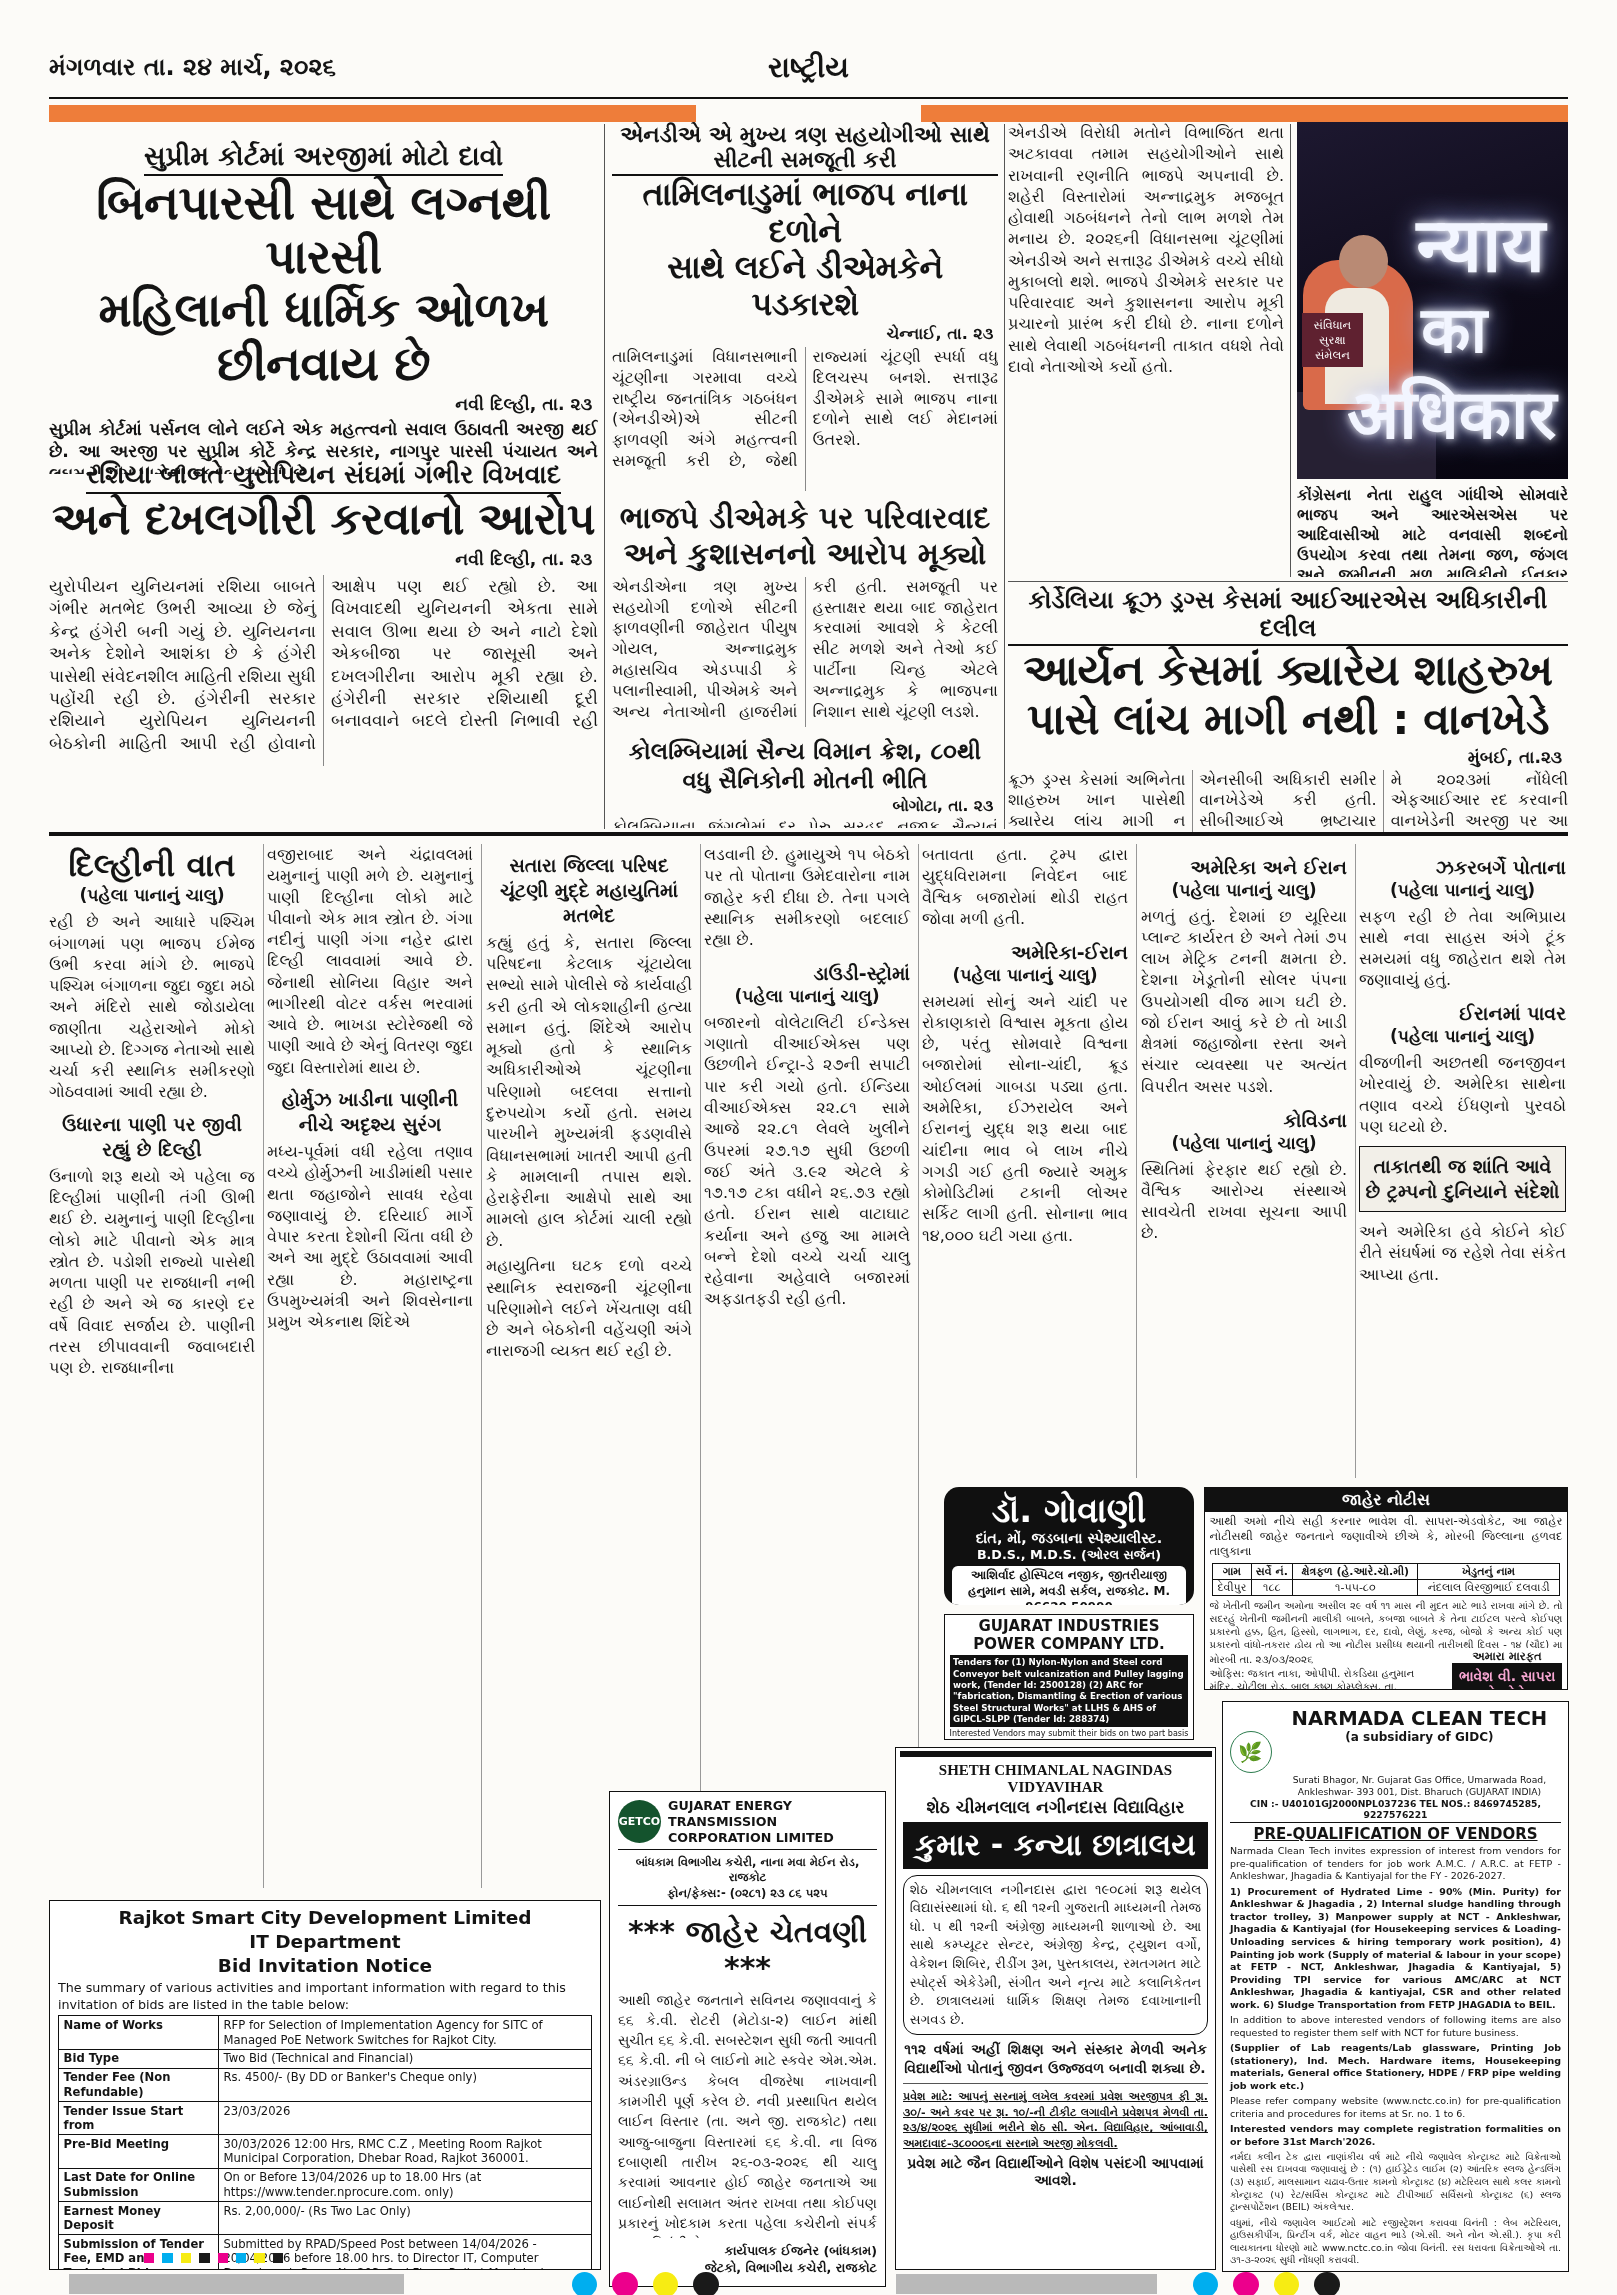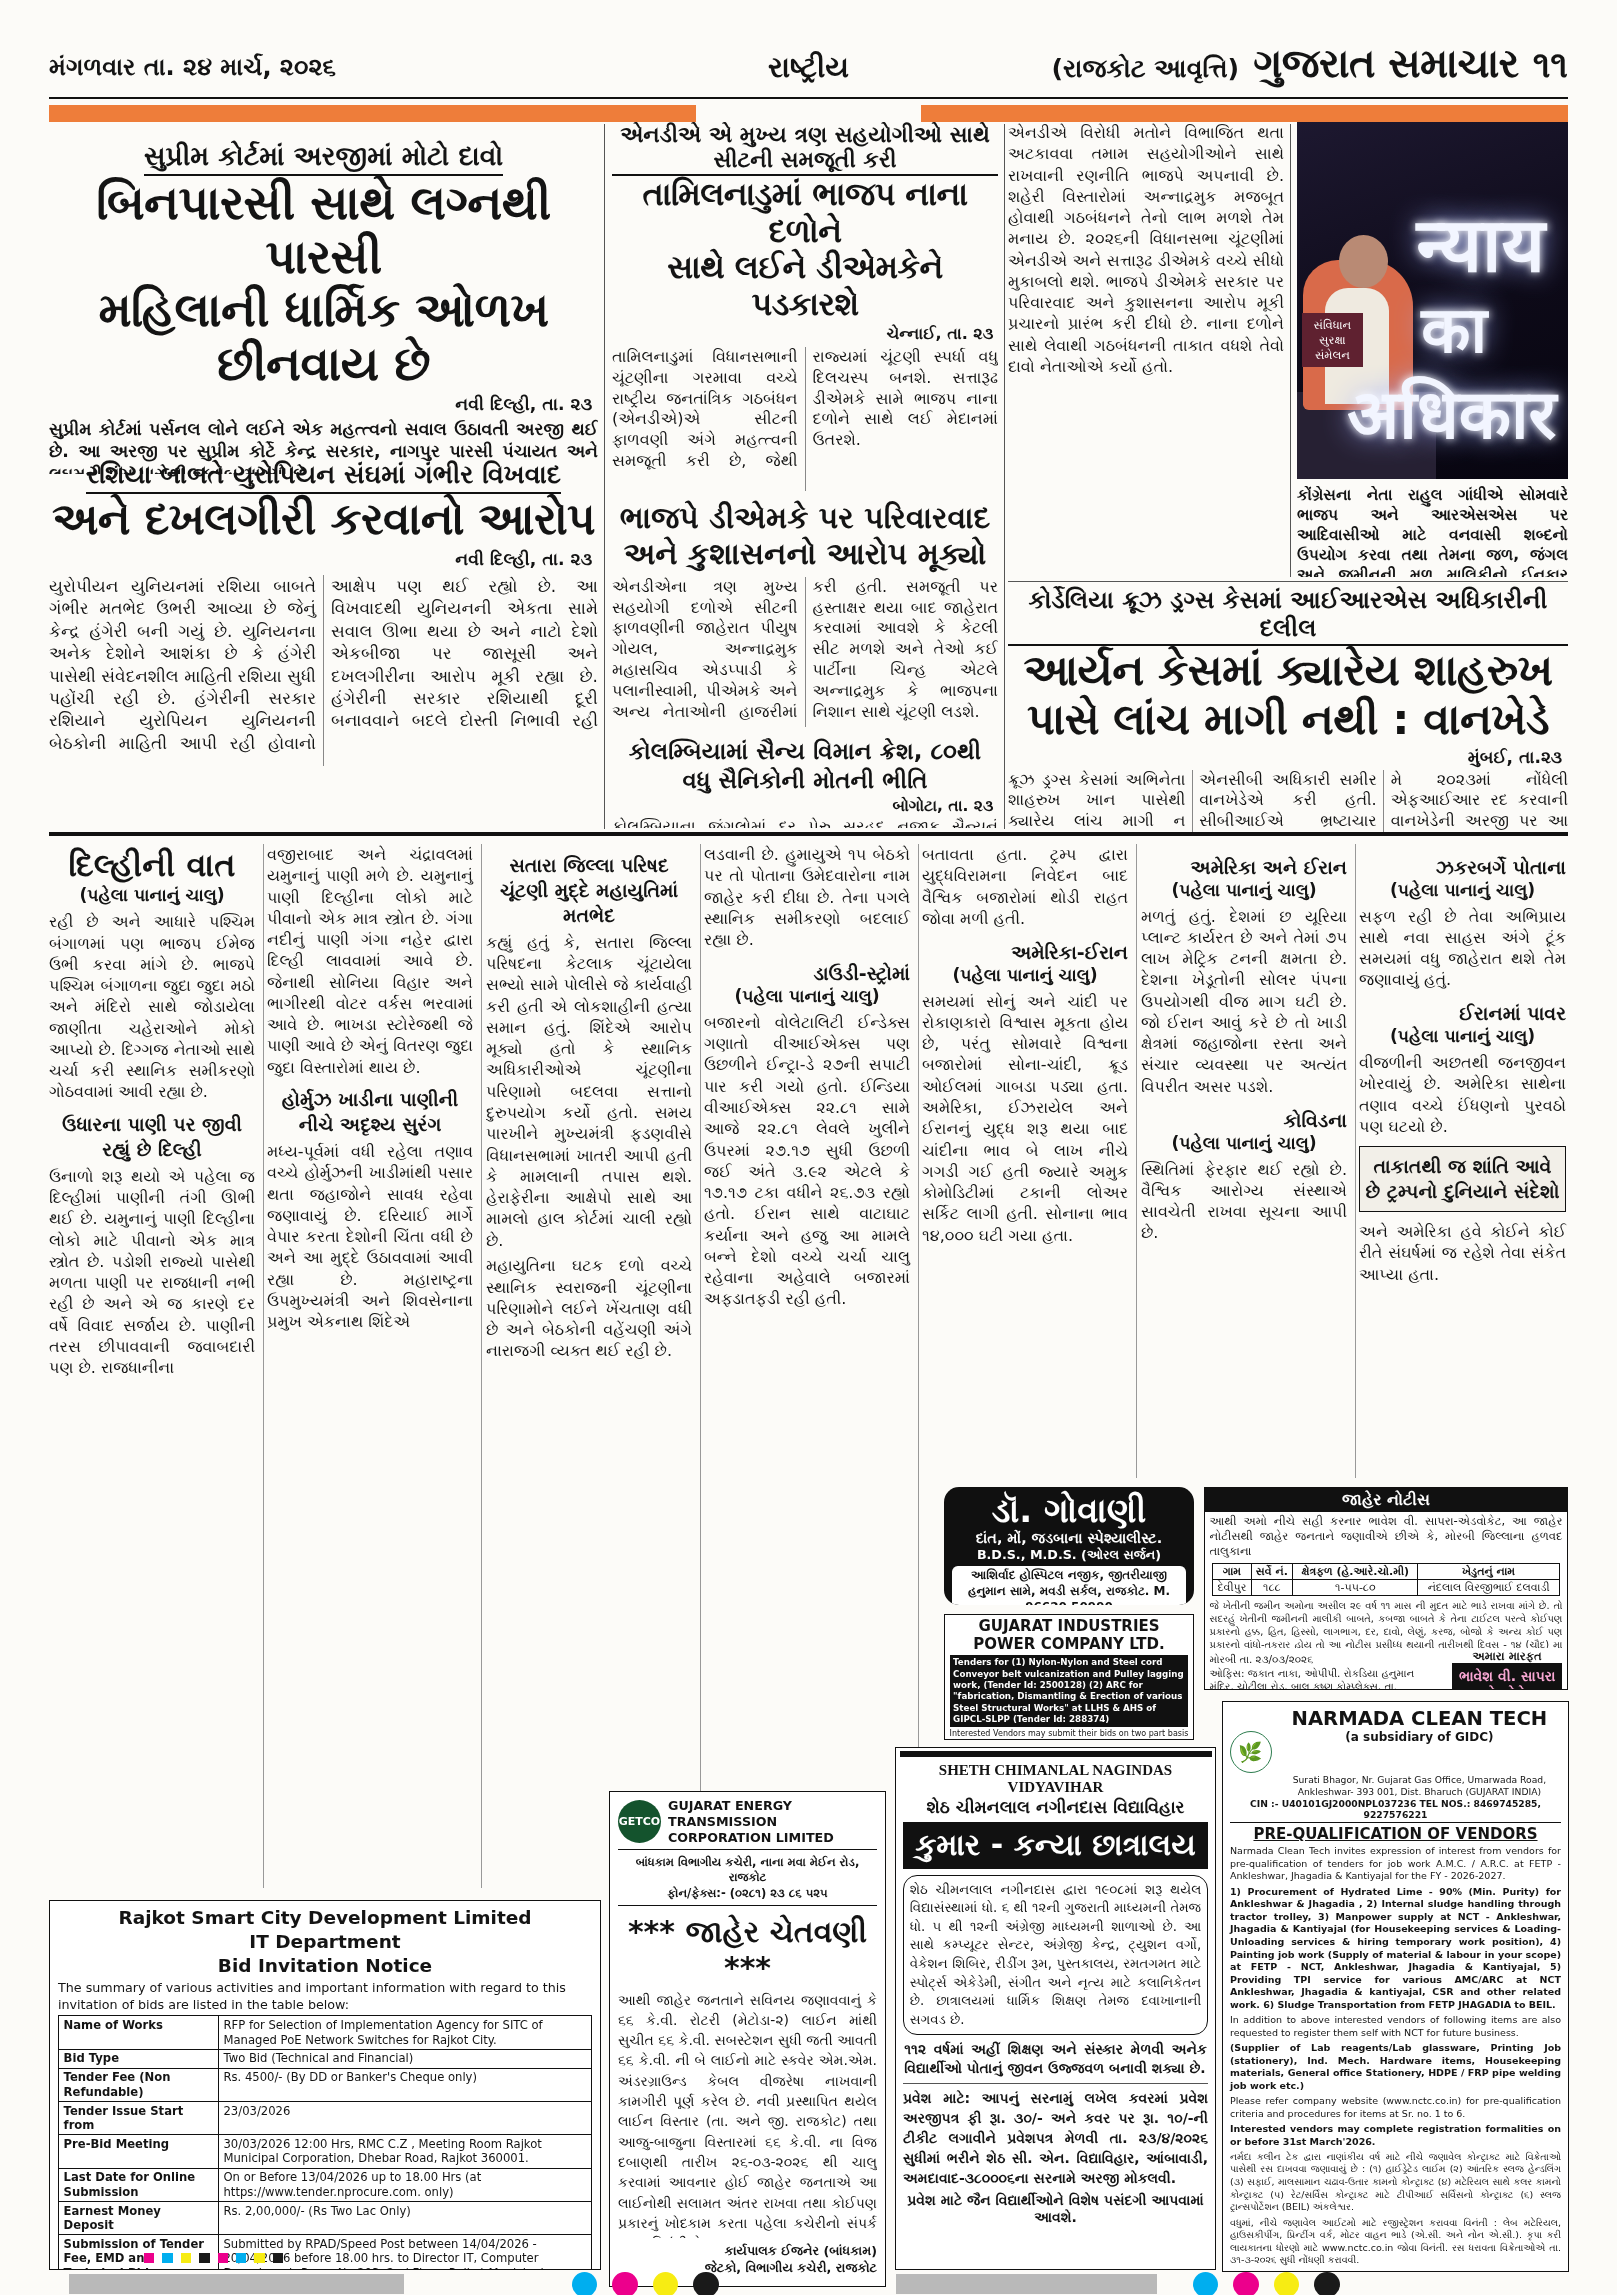--- a/index.html
+++ b/index.html
@@ -140,21 +140,21 @@
   .getco .b{font-size:14px;line-height:1.45;text-align:justify;height:248px;overflow:hidden;}
   .getco .sg{font-size:12.7px;font-weight:800;text-align:right;line-height:1.35;margin-top:4.6px;}
 
   .sheth{left:895px;top:1747px;width:321px;height:523px;border:1.7px solid #111;padding:4.6px 7px;}
   .sheth .tb{height:5.8px;background:#111;margin:-1.2px -3.5px 4.6px;}
   .sheth .en{font-family:"Liberation Serif","DejaVu Serif",serif;font-size:15px;font-weight:800;text-align:center;}
   .sheth .gu{font-size:17.3px;font-weight:700;text-align:center;margin:1.2px 0 4.6px;}
   .sheth .banner{background:#111;color:#fff;font-size:30px;font-weight:900;text-align:center;padding:5.8px 0;margin-bottom:5.8px;}
   .sheth .round{border:1.7px solid #111;border-radius:14px;padding:4.6px 5.8px;font-size:13.3px;line-height:1.4;text-align:justify;}
   .sheth .hl{border-bottom:1.2px solid #555;font-size:14px;font-weight:700;line-height:1.4;padding:4.6px 1.2px;text-align:justify;}
-  .sheth .adm{font-size:14px;font-weight:700;line-height:1.42;margin-top:4.6px;text-align:justify;}
+  .sheth .adm{font-size:11px;font-weight:700;line-height:1.42;margin-top:4.6px;text-align:justify;text-decoration:underline;}
   .sheth .last{font-size:14px;font-weight:800;margin-top:3.5px;text-align:center;}
 
   .narmada{left:1222px;top:1701px;width:347px;height:571px;border:1.7px solid #111;padding:4.6px 7px;}
   .narmada .head{display:flex;gap:5.8px;align-items:center;}
   .narmada .nlogo{width:40px;height:40px;border-radius:50%;border:1.7px solid #2e7d4f;color:#2e7d4f;display:flex;align-items:center;justify-content:center;font-size:19.6px;flex:0 0 auto;}
   .narmada .nt{font-size:19.6px;font-weight:900;text-align:center;flex:1;}
   .narmada .ns{font-size:12px;font-weight:800;text-align:center;}
   .narmada .na{font-size:9.2px;text-align:center;line-height:1.3;margin-top:30px;}
   .narmada .cin{font-size:9.2px;font-weight:800;text-align:center;border-bottom:1.2px solid #111;padding-bottom:2.3px;margin-bottom:2.3px;}
   .narmada .pq{font-size:15px;font-weight:900;text-align:center;text-decoration:underline;margin:2.3px 0;}
@@ -172,25 +172,20 @@
   .mini{left:144px;top:2253px;display:flex;gap:8px;}
   .mini span{width:10.4px;height:10.4px;display:inline-block;}
 </style>
 </head>
 <body>
 
 <div id="page">
 
   <div class="abs hdr-date">મંગળવાર તા. ૨૪ માર્ચ, ૨૦૨૬</div>
   <div class="abs hdr-center">રાષ્ટ્રીય</div>
-  <div class="abs hdr-right">
-    <span class="hdr-edition">(રાજકોટ આવૃત્તિ)</span>
-    <span class="hdr-logo">ગુજરાત સમાચાર</span>
-    <span class="hdr-pageno">૧૧</span>
-  </div>
   <div class="abs hdr-rule"></div>
   <div class="abs orange l"></div>
   <div class="abs orange r"></div>
 
   <div class="abs artA ov">
     <div class="kicker"><span>સુપ્રીમ કોર્ટમાં અરજીમાં મોટો દાવો</span></div>
     <div class="headline">
       <div>બિનપારસી સાથે લગ્નથી પારસી</div>
       <div>મહિલાની ધાર્મિક ઓળખ છીનવાય છે</div>
     </div>

